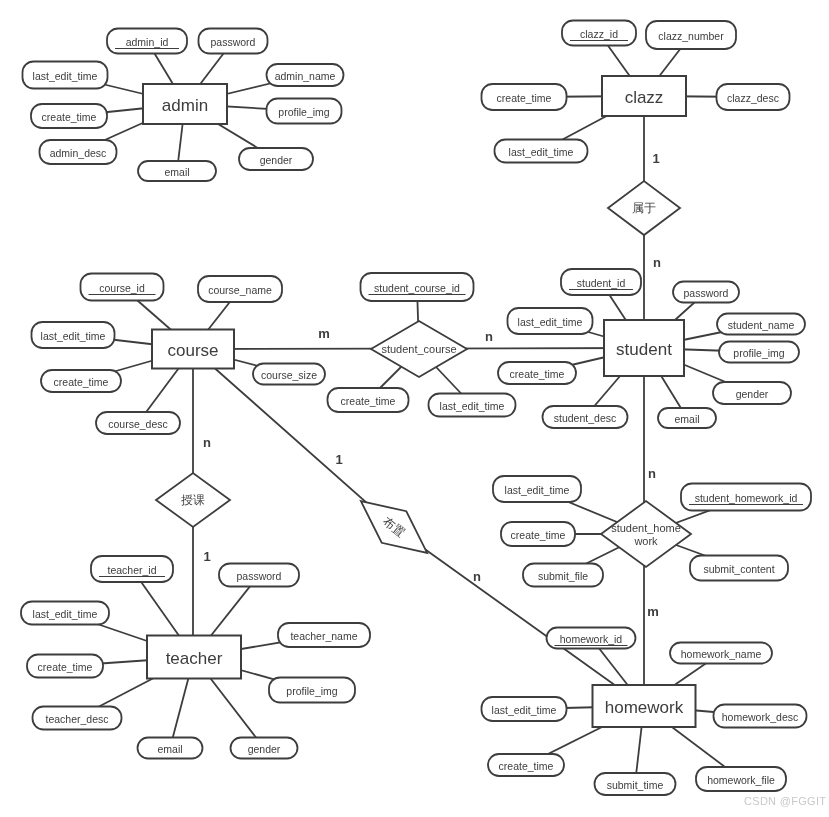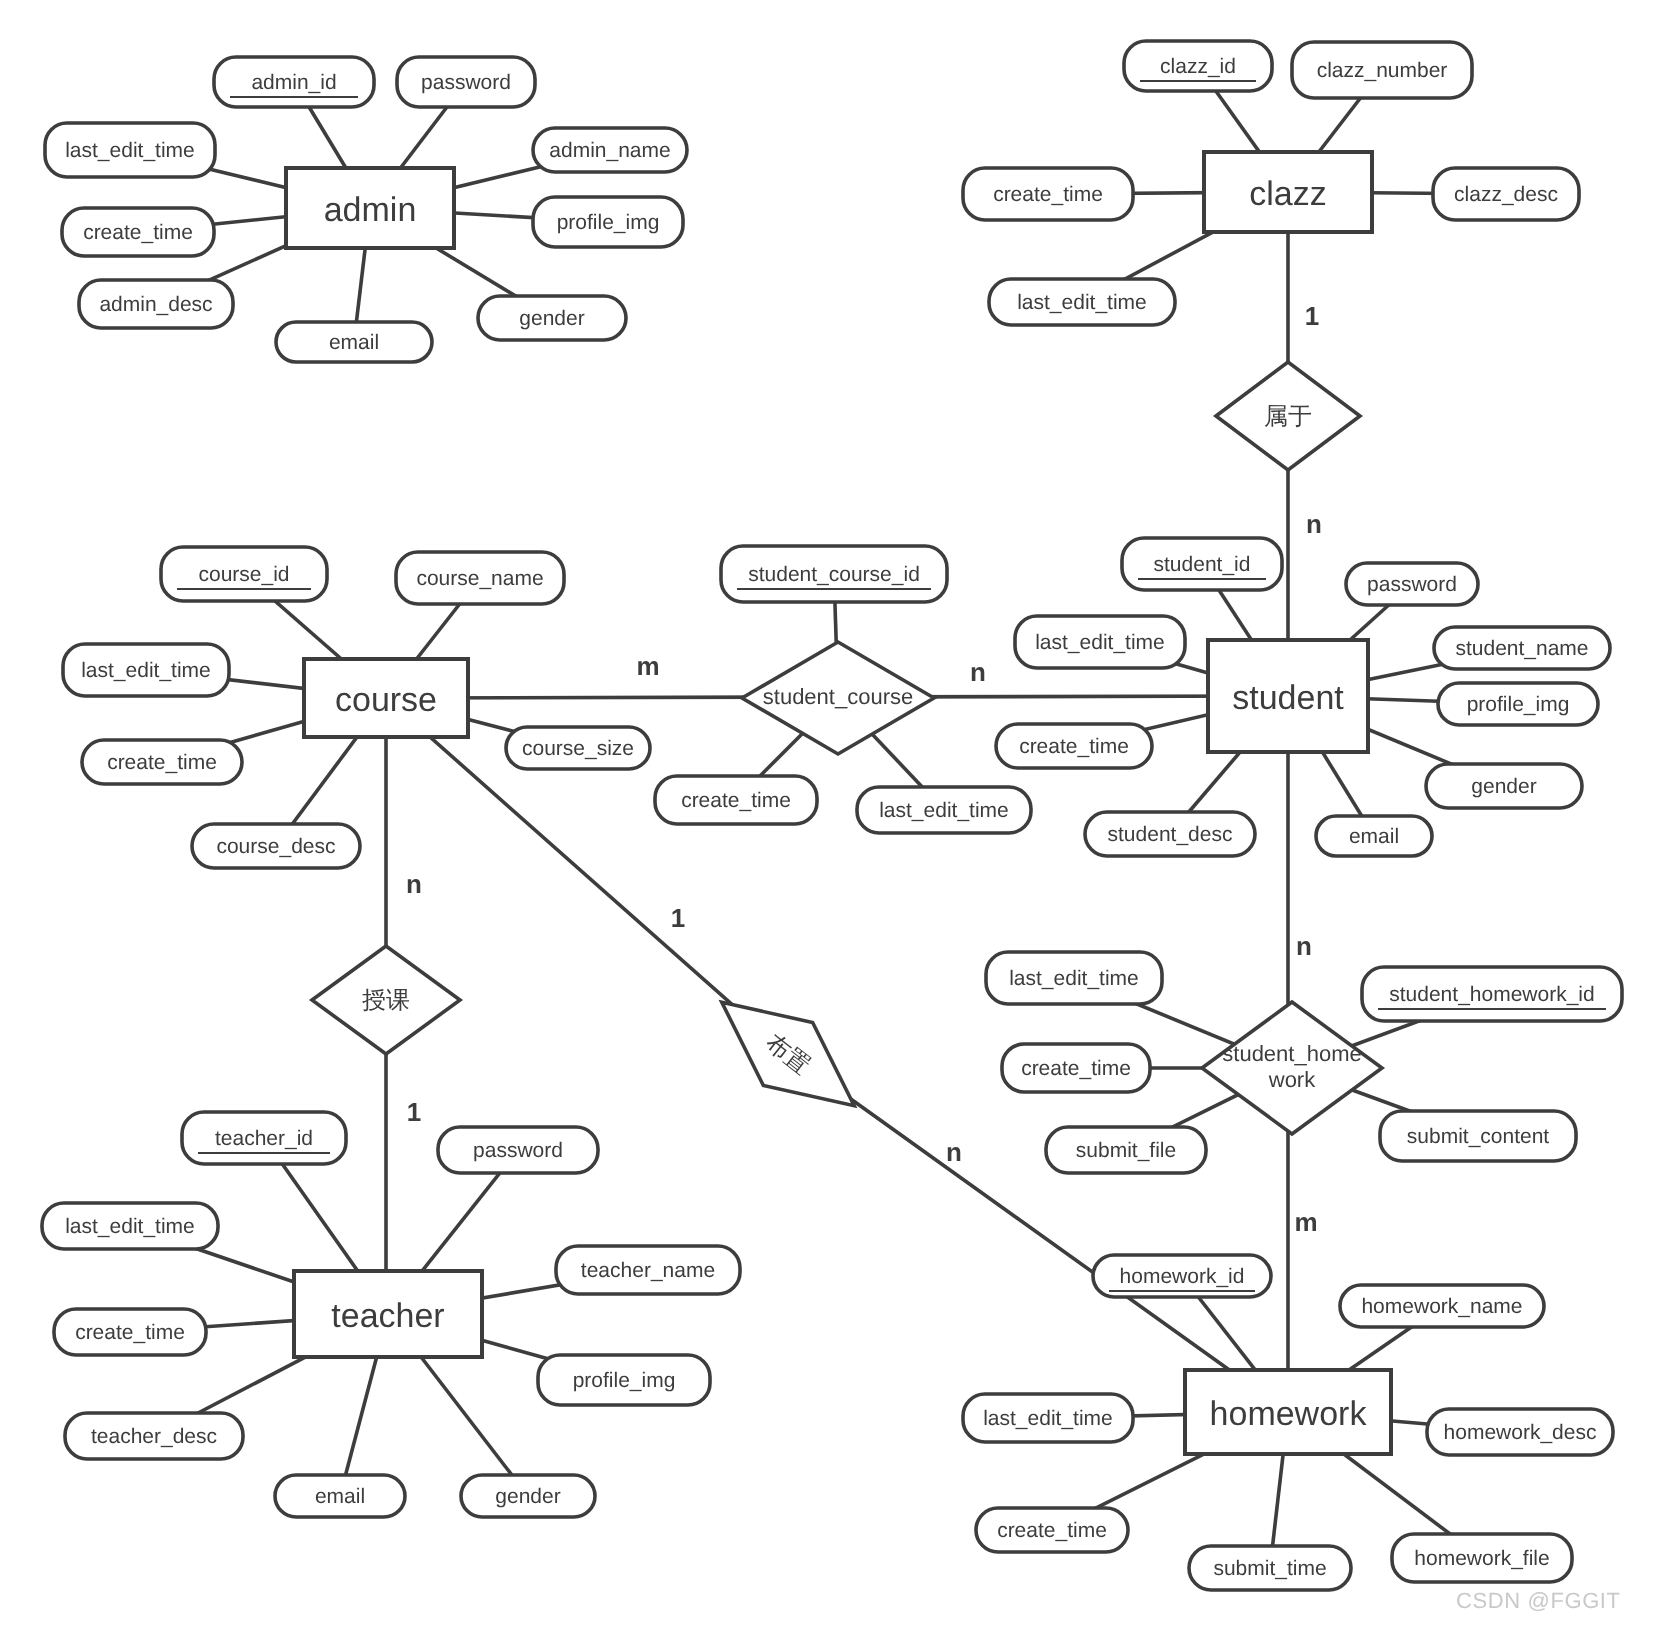--- a/index.html
+++ b/index.html
@@ -2,21 +2,21 @@
 <html><head>
 <meta charset="utf-8">
 <style>
   html,body{margin:0;padding:0;background:#ffffff;}
   .stage{
     position:relative;width:829px;height:817px;background:#ffffff;overflow:hidden;
     font-family:"Liberation Sans","DejaVu Sans",sans-serif;
   }
   svg text{font-family:"Liberation Sans","DejaVu Sans",sans-serif;}
   .watermark{
-    position:absolute;left:728px;top:795px;width:80px;
+    position:absolute;left:744px;top:795px;width:80px;
     font-size:11px;color:#c9c9c9;letter-spacing:.3px;white-space:nowrap;
   }
 </style>
 </head>
 <body>
 
 <div class="stage">
   <svg width="829" height="817" viewBox="0 0 829 817" xmlns="http://www.w3.org/2000/svg">
       <g>
         <line x1="147" y1="41" x2="185" y2="104" stroke="#3d3d3d" stroke-width="1.8"></line>

